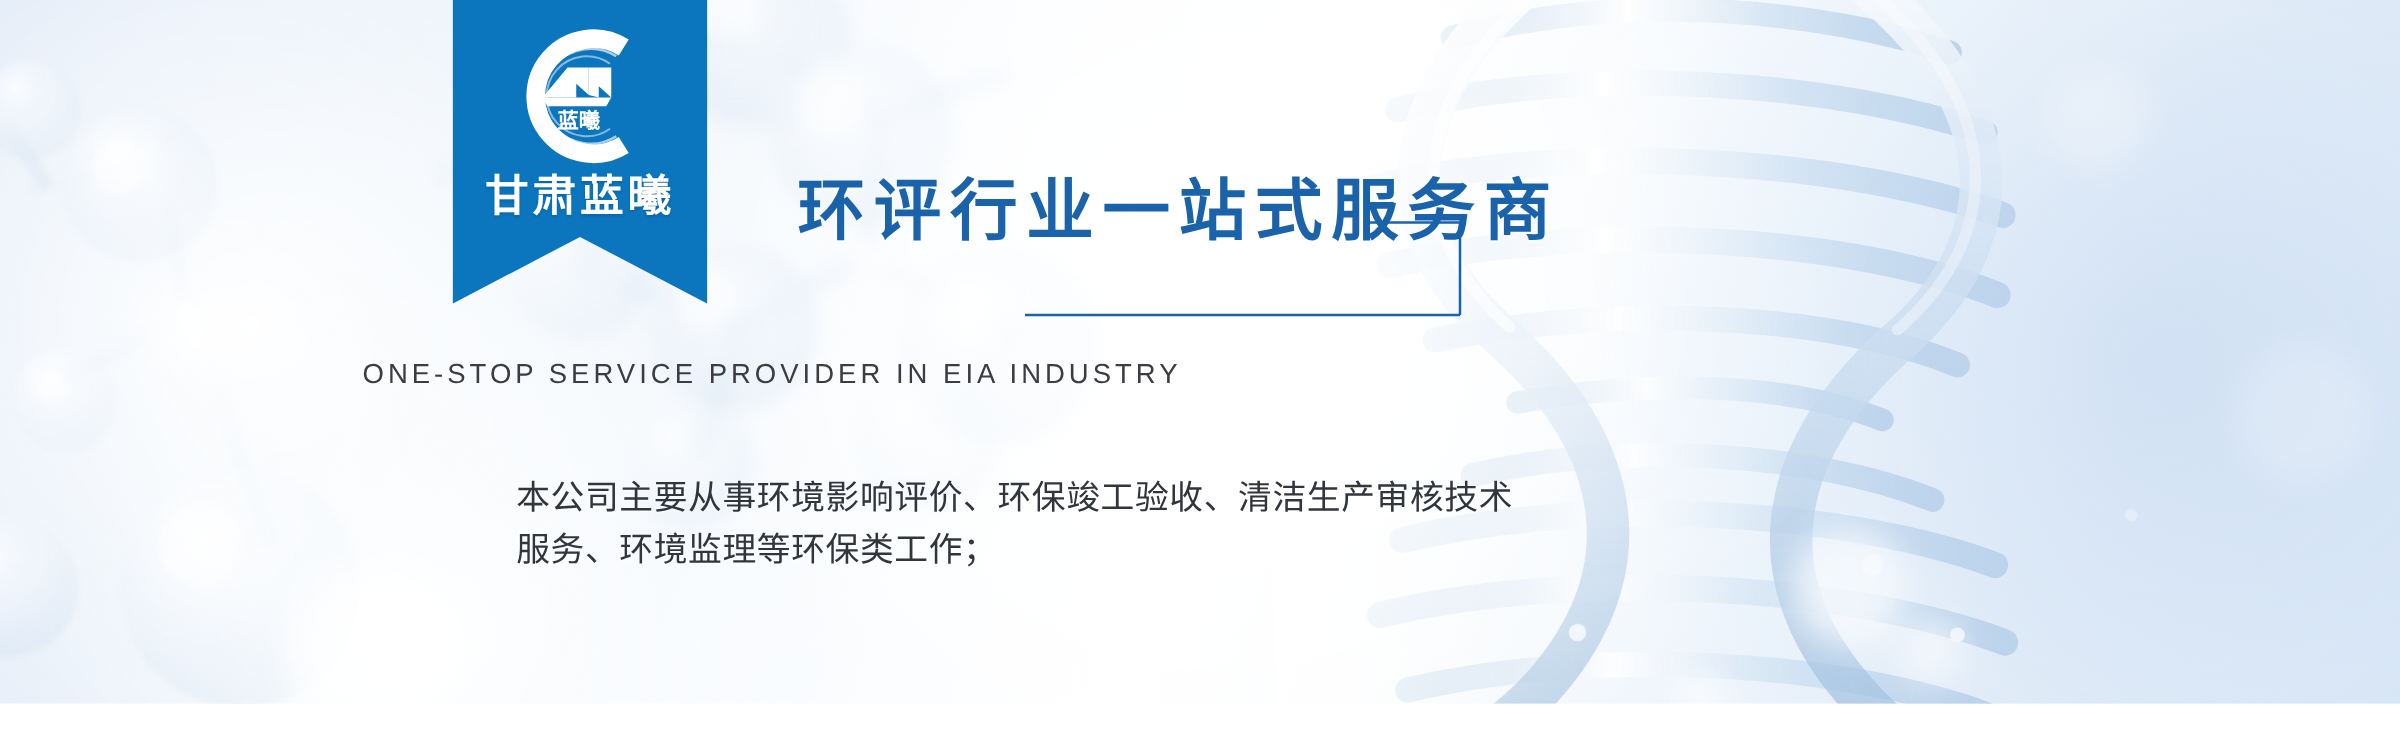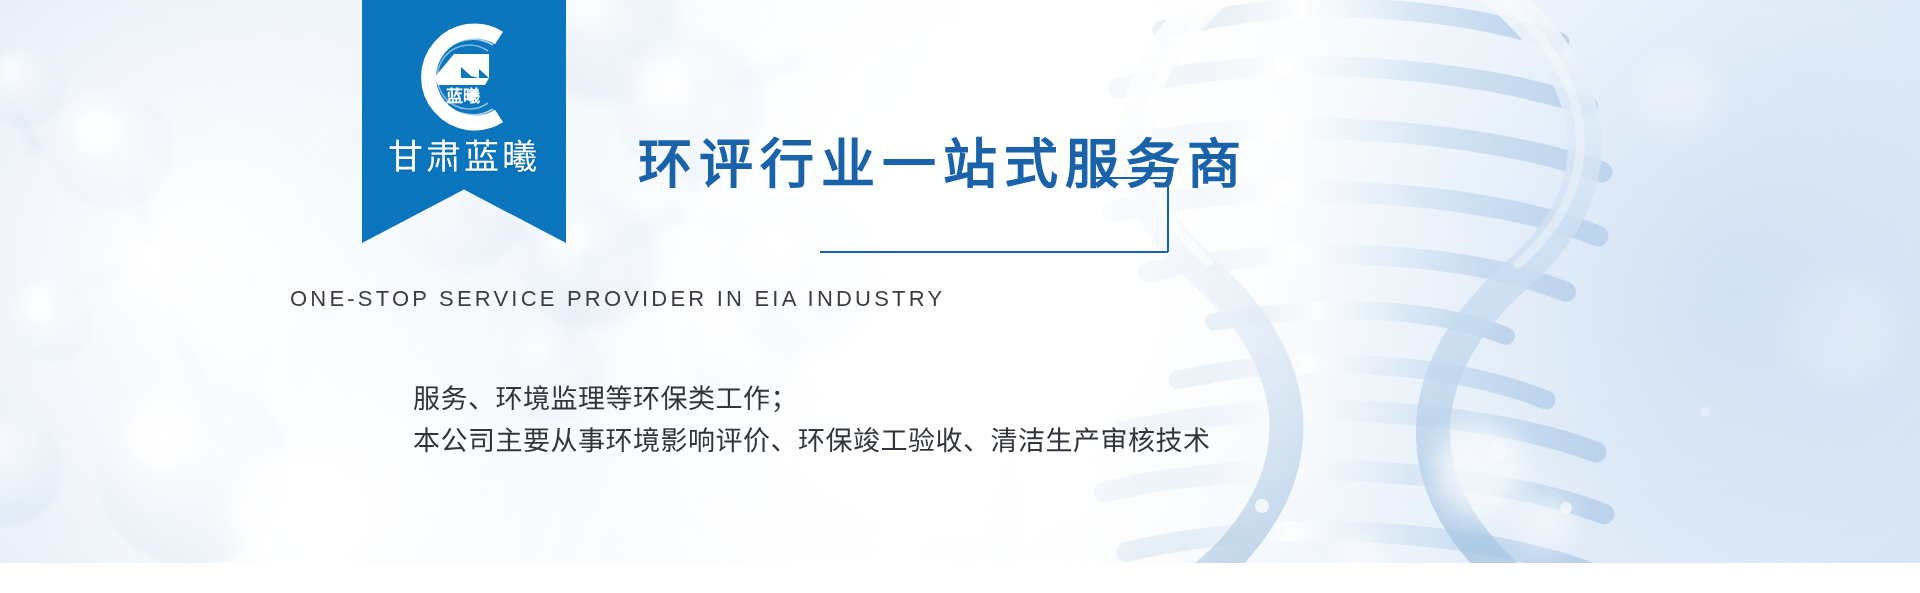--- a/index.html
+++ b/index.html
@@ -47,37 +47,37 @@
   }
   .badge-emblem{
     position:absolute;left:50%;top:14px;transform:translateX(-50%);
     width:126px;height:126px;
   }
   .badge-title{
     position:absolute;left:0;right:0;top:128px;
     text-align:center;
     color:#ffffff;
     font-size:35px;
-    font-weight:normal;
+    font-weight:bold;
     letter-spacing:3px;
     font-family:"DejaVu Sans","Liberation Sans",sans-serif;
     text-shadow:0 1px 2px rgba(0,40,80,.18);
     white-space:nowrap;
   }
 
   
   .headline{
     position:absolute;left:638px;top:142px;
     color:#1a63ab;
     font-size:54px;
     font-weight:bold;
     letter-spacing:7px;
     line-height:1;
     white-space:nowrap;
-    font-family:Liberation Mono, monospace;
+    font-family:Liberation Sans, sans-serif;
     text-shadow:0 1px 3px rgba(255,255,255,.85);
   }
 
   
   .connector{position:absolute;left:820px;top:170px;width:360px;height:90px;}
 
   
   .subtitle{
     position:absolute;left:290px;top:286px;
     color:#3c3c42;
@@ -272,17 +272,17 @@
 
       <path d="M272 8 L348 8 L348 82" fill="none" stroke="#1a63ab" stroke-width="2"></path>
     </svg>
   </div>
 
   <div style="position:absolute;left:820px;top:251px;width:348px;height:2px;background:#1a63ab;"></div>
 
   <div class="subtitle">ONE-STOP SERVICE PROVIDER IN EIA INDUSTRY</div>
 
   <div class="body-copy">
+    <div>本公司主要从事环境影响评价、环保竣工验收、清洁生产审核技术</div>
     <div>服务、环境监理等环保类工作；</div>
-    <div>本公司主要从事环境影响评价、环保竣工验收、清洁生产审核技术</div>
   </div>
 
 </div>
 
 </body></html>

